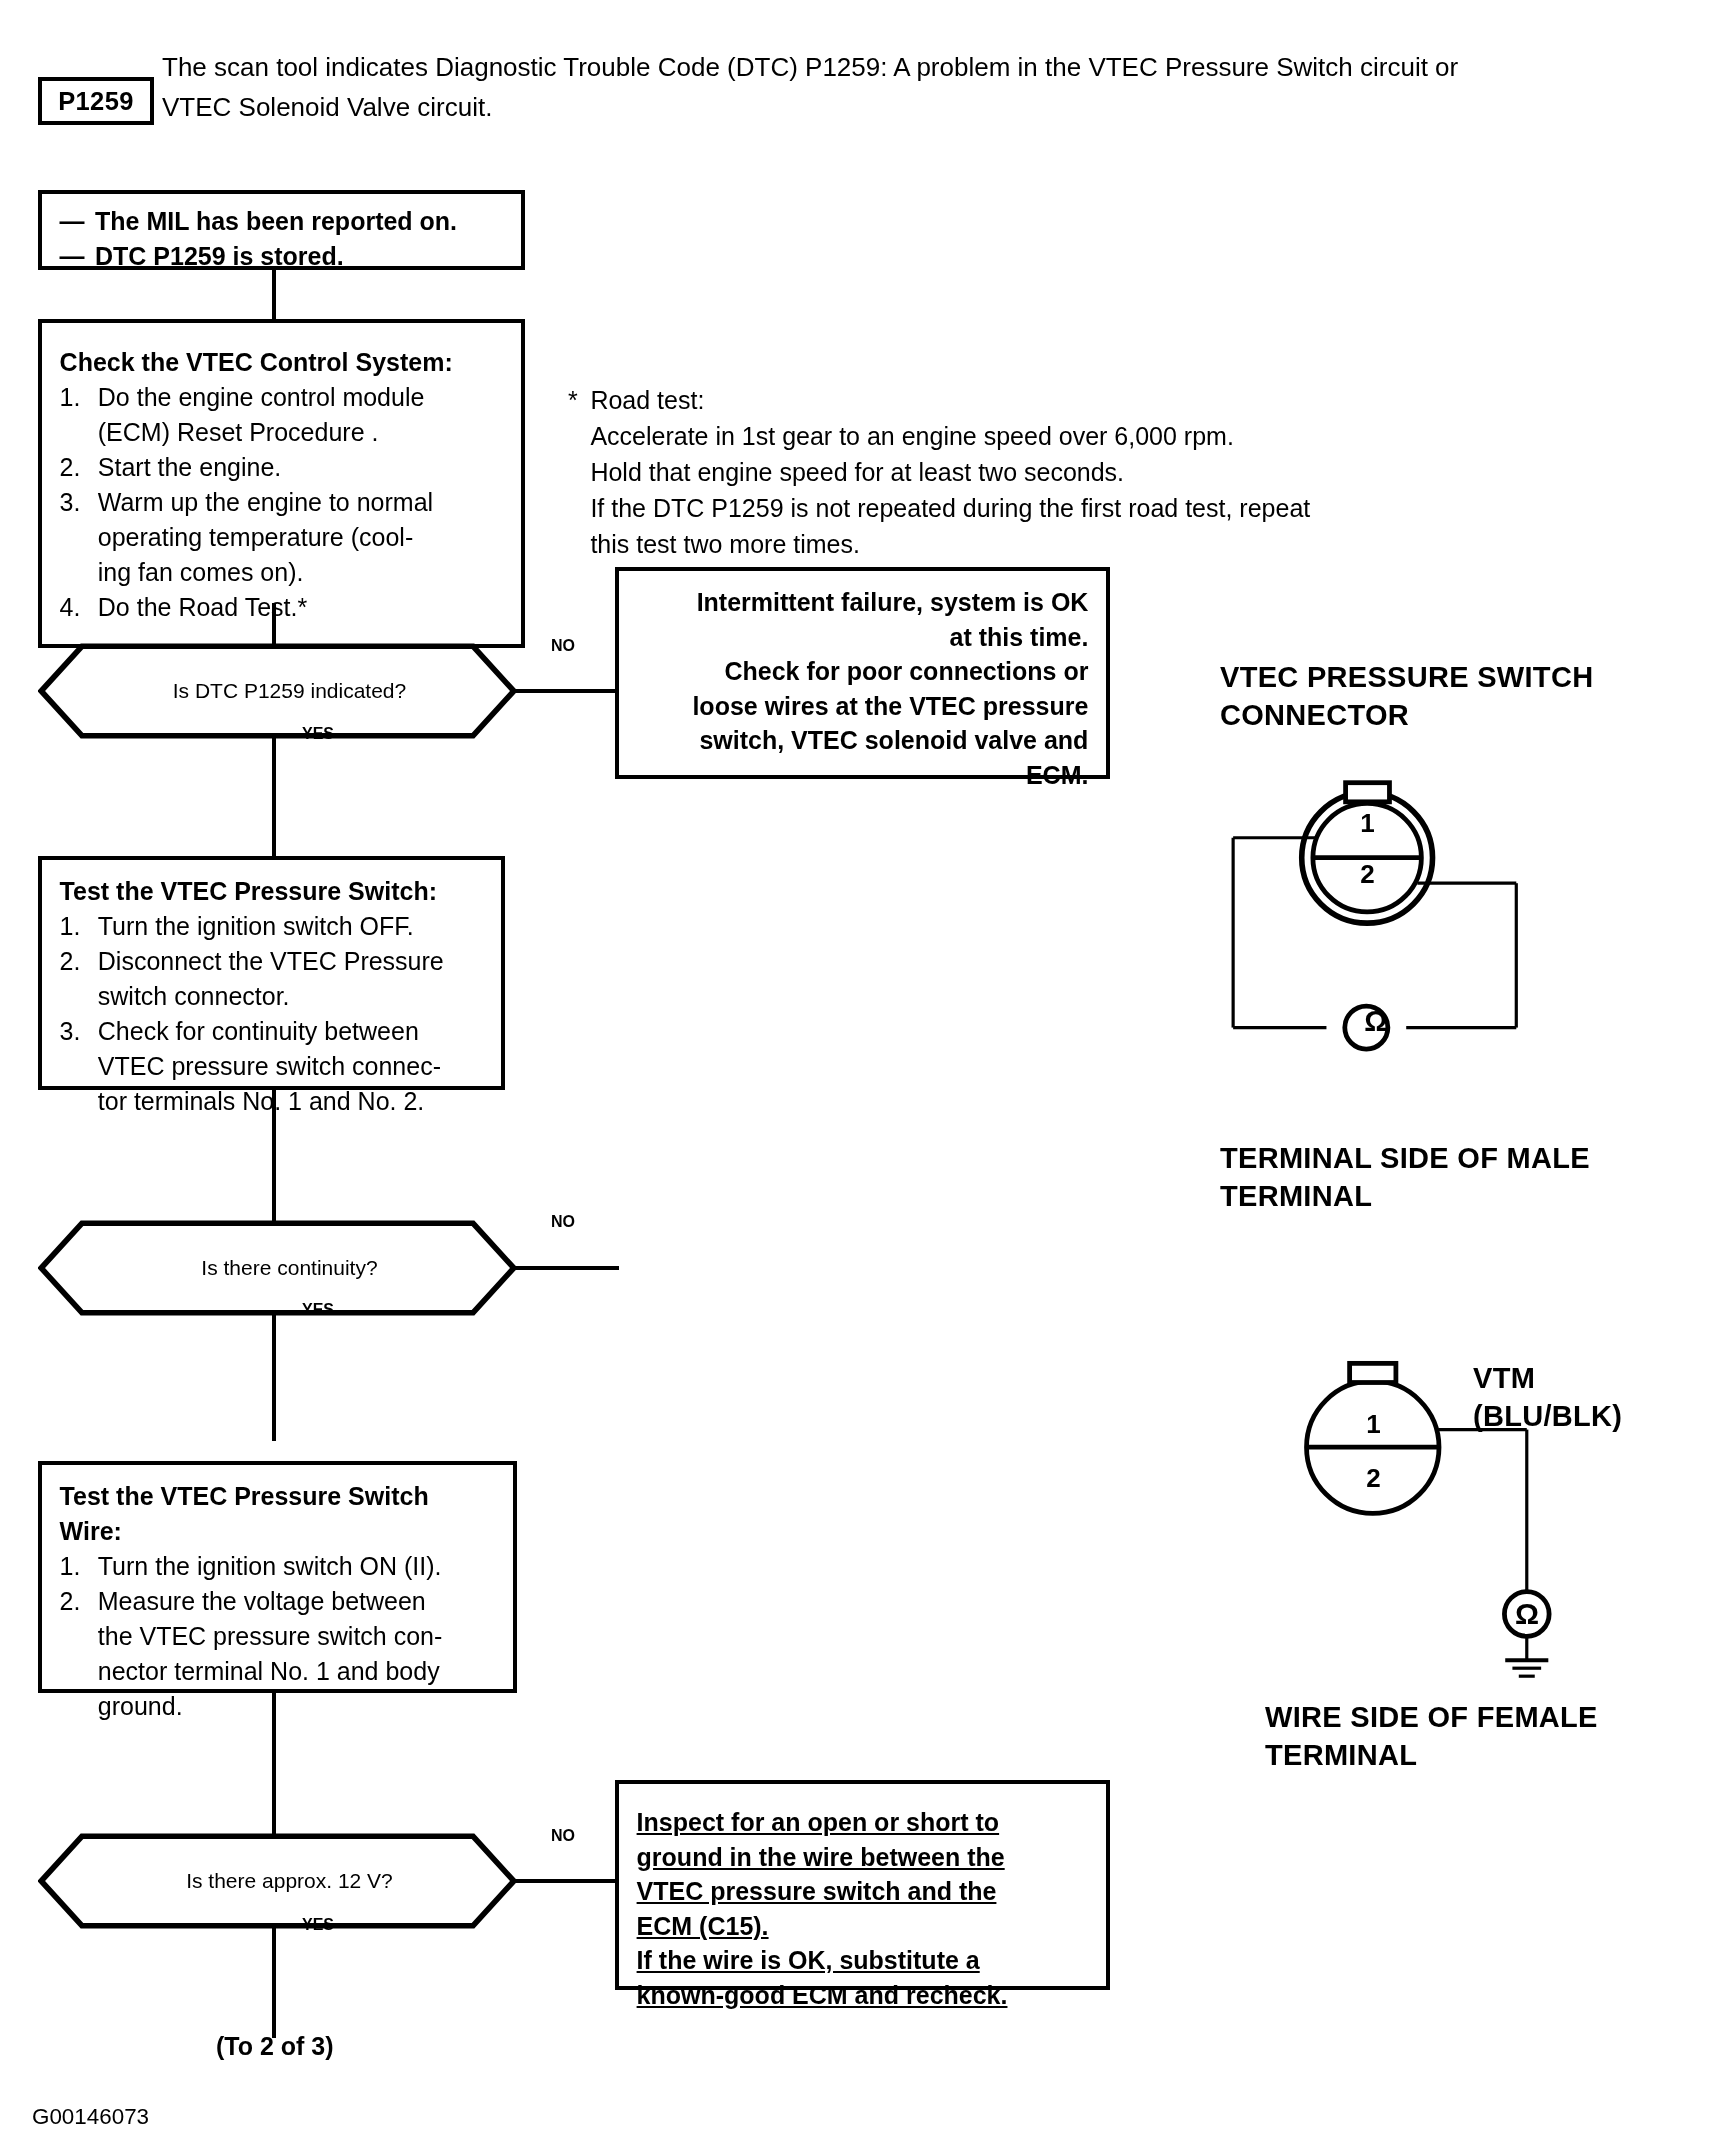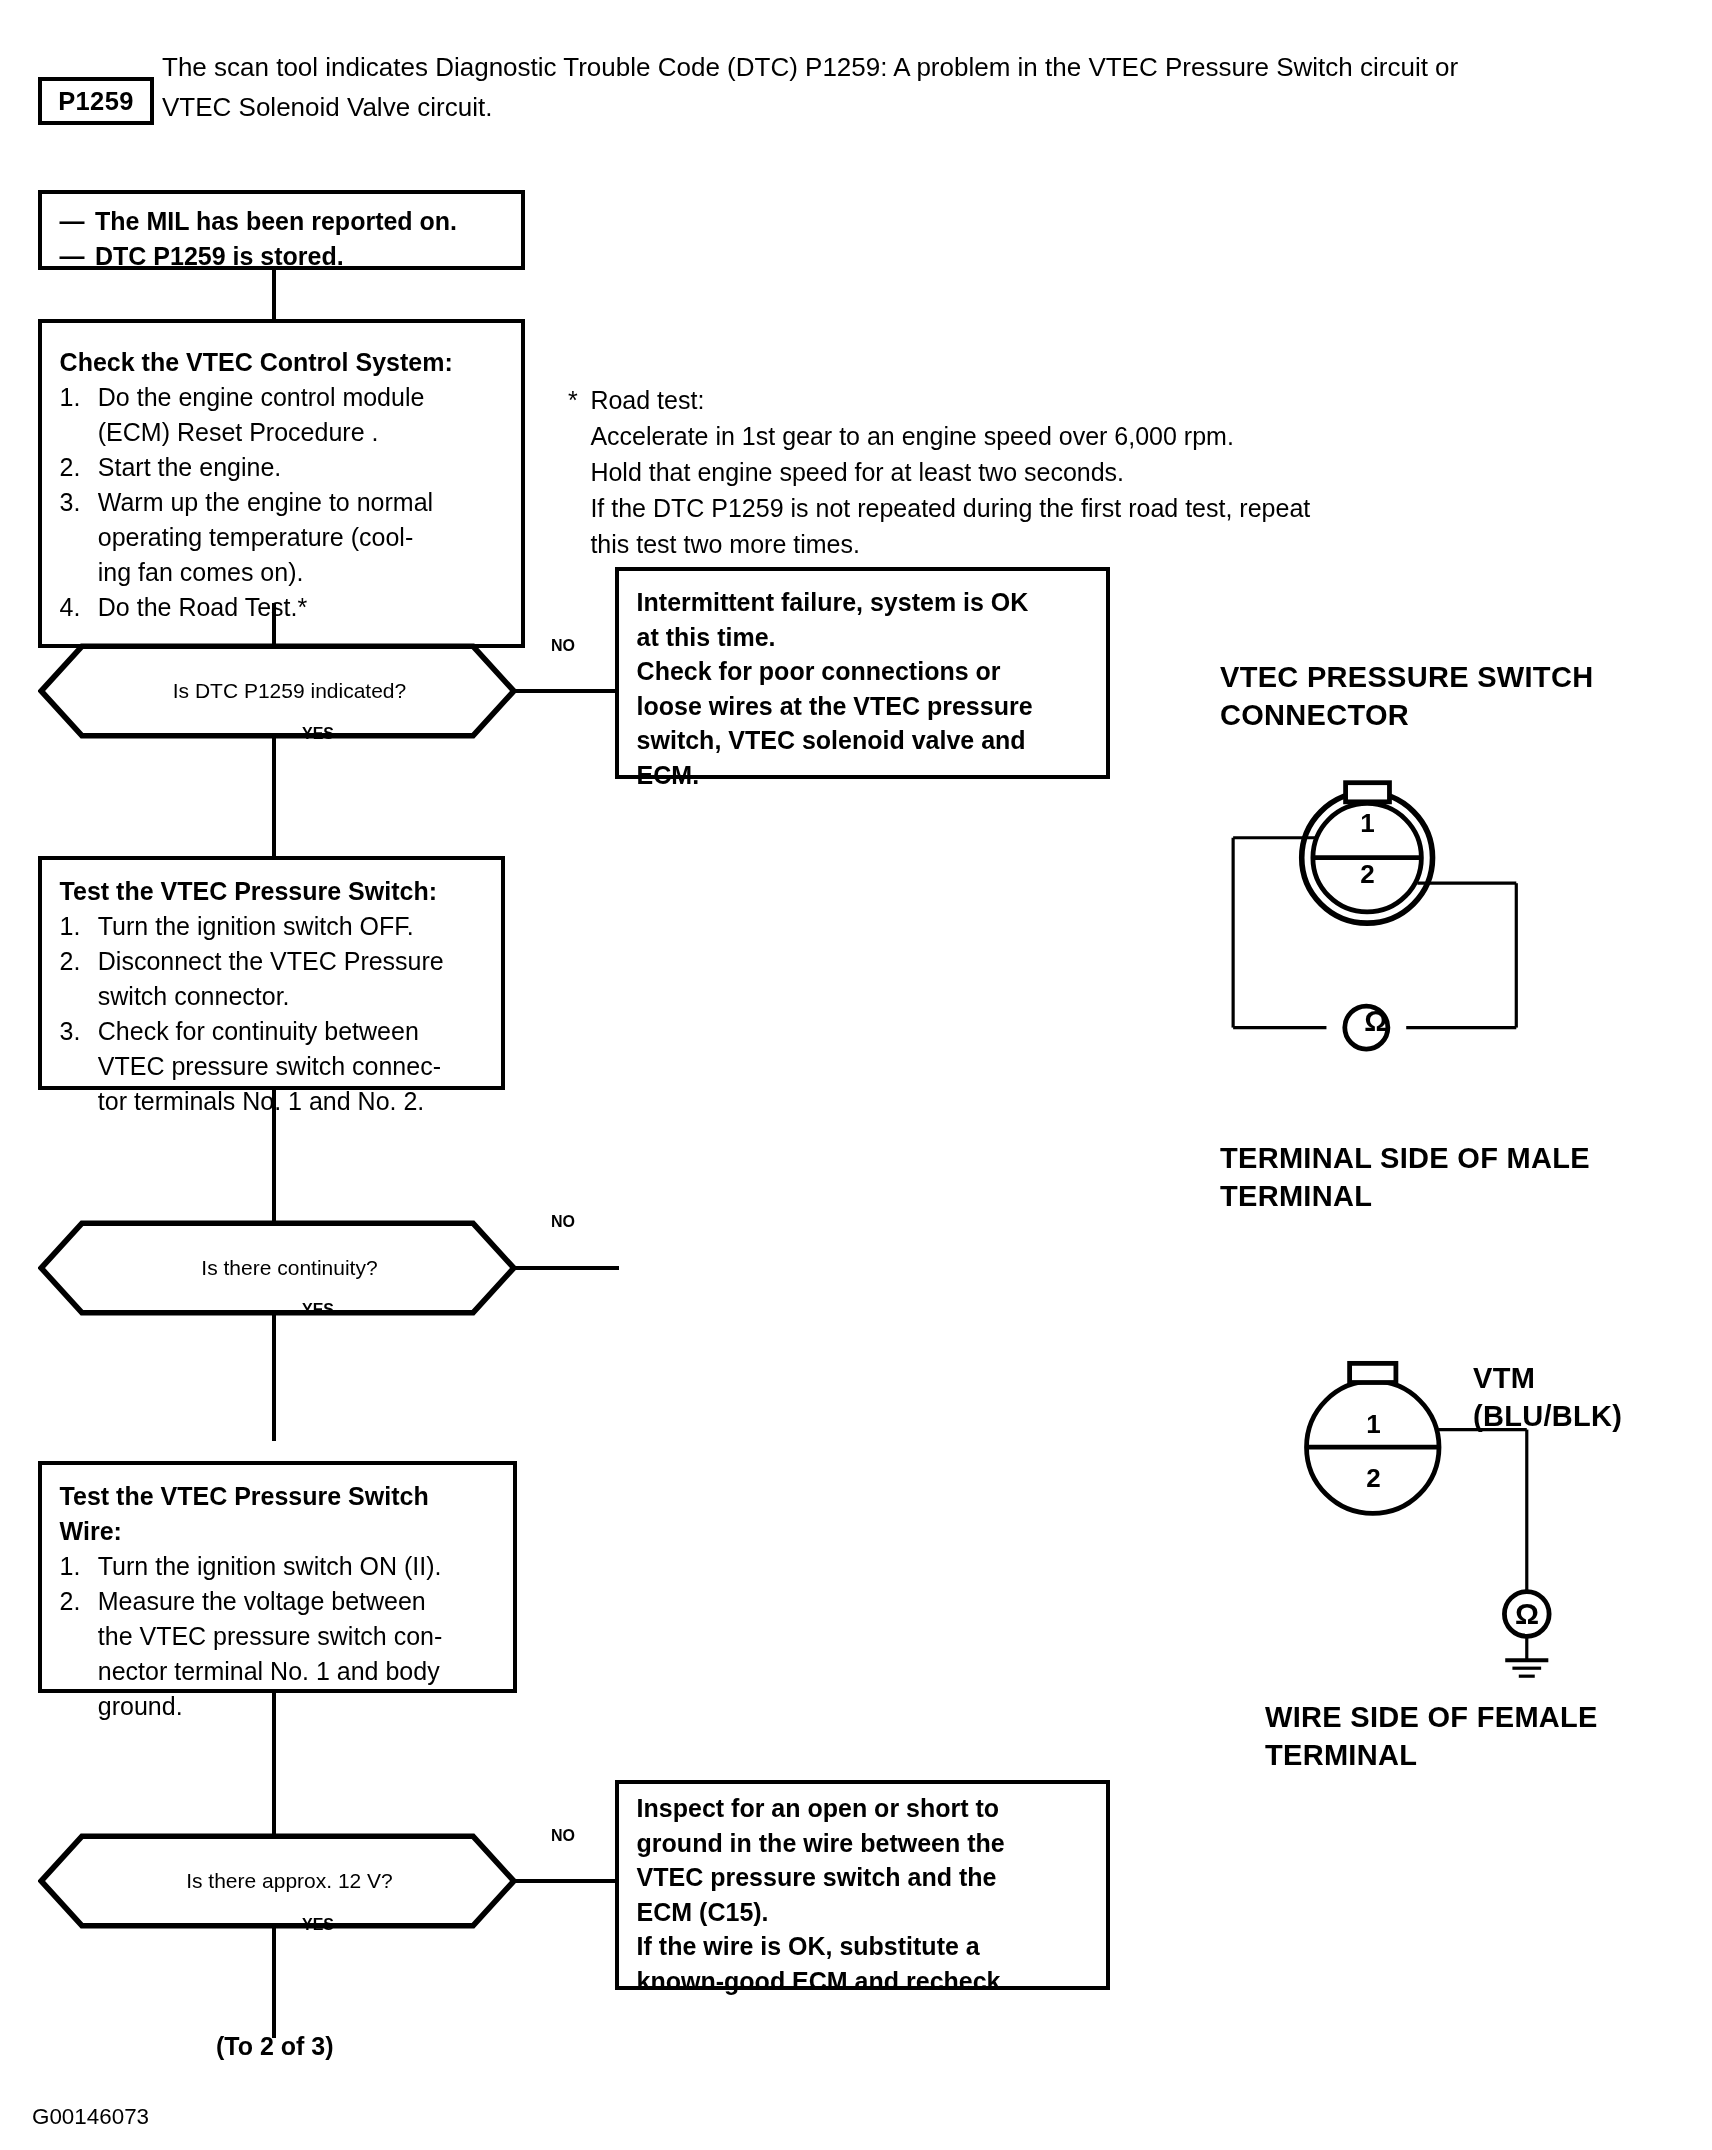--- a/index.html
+++ b/index.html
@@ -160,21 +160,21 @@
     </div>
   </div>
 
   <div class="hline thick" style="left:515px;top:689px;width:104px;"></div>
   <div class="branch-label" style="left:551px;top:637px;">NO</div>
 
   <div class="vline thick" style="left:272px;top:736px;height:121px;"></div>
   <div class="branch-label" style="left:302px;top:725px;">YES</div>
 
   <div class="box" style="left:615px;top:567px;width:495px;height:212px;">
-    <div class="inner b" style="padding-top:14.4px;line-height:1.38;">
+    <div class="inner b" style="padding-top:14.4px;line-height:1.38;text-align:right;">
       <div>Intermittent failure, system is OK</div>
       <div>at this time.</div>
       <div>Check for poor connections or</div>
       <div>loose wires at the VTEC pressure</div>
       <div>switch, VTEC solenoid valve and</div>
       <div>ECM.</div>
     </div>
   </div>
 
   <div class="box" style="left:38px;top:856px;width:467px;height:234px;">
@@ -243,21 +243,21 @@
     </div>
   </div>
 
   <div class="hline thick" style="left:515px;top:1879px;width:104px;"></div>
   <div class="branch-label" style="left:551px;top:1827px;">NO</div>
 
   <div class="vline thick" style="left:272px;top:1926px;height:112px;"></div>
   <div class="branch-label" style="left:302px;top:1916px;">YES</div>
 
   <div class="box" style="left:615px;top:1780px;width:495px;height:210px;">
-    <div class="inner b" style="padding-top:7px;line-height:1.38;">
+    <div class="inner b" style="padding-top:21px;line-height:1.38;text-decoration:underline;">
       <div>Inspect for an open or short to</div>
       <div>ground in the wire between the</div>
       <div>VTEC pressure switch and the</div>
       <div>ECM (C15).</div>
       <div>If the wire is OK, substitute a</div>
       <div>known-good ECM and recheck.</div>
     </div>
   </div>
 
   <div class="footer-note" style="left:200px;top:2032px;">(To 2 of 3)</div>

